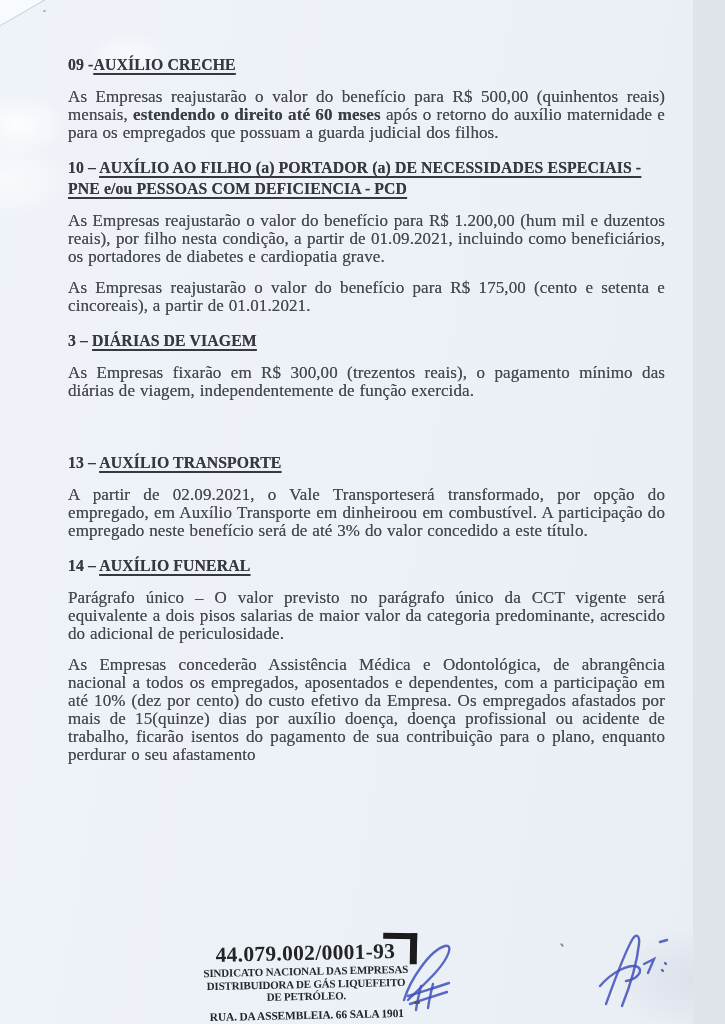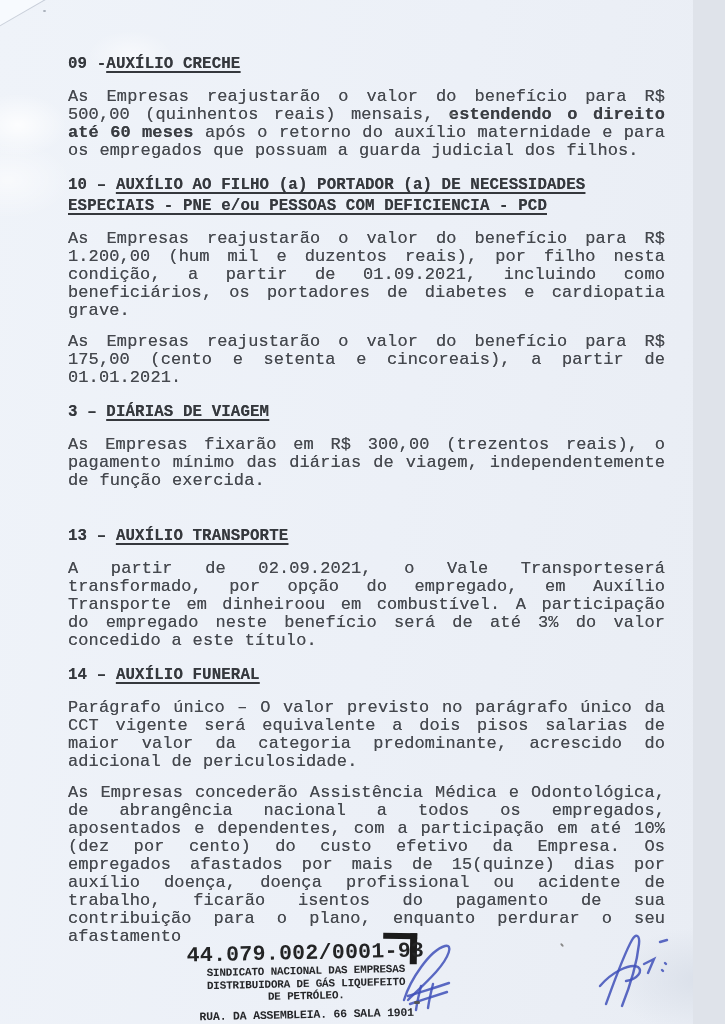--- a/index.html
+++ b/index.html
@@ -4,32 +4,32 @@
 <style>
   html,body{margin:0;padding:0;background:#dfe3ea;}
   .page{
     position:relative;width:693px;height:1024px;overflow:hidden;
     background:
       radial-gradient(70px 45px at 18px 125px, rgba(255,255,255,0.85), transparent 70%),
       radial-gradient(90px 55px at 8px 180px, rgba(255,255,255,0.6), transparent 70%),
       radial-gradient(60px 35px at 130px 55px, rgba(255,255,255,0.55), transparent 70%),
       radial-gradient(120px 70px at 700px 980px, rgba(215,221,231,0.8), transparent 75%),
       linear-gradient(100deg,#eff3f9 0%,#ecf0f7 55%,#e9edf4 100%);
-    font-family:Liberation Mono, monospace;
+    font-family:Liberation Serif, serif;
   }
   .fold{position:absolute;left:0;top:0;width:0;height:0;
     border-top:26px solid rgba(250,252,255,0.75);border-right:44px solid transparent;}
   .fold-line{position:absolute;left:-6px;top:12px;width:58px;height:1px;
     background:rgba(150,160,178,0.45);transform:rotate(-30deg);}
   .content{position:absolute;left:68px;top:0;width:597px;padding-top:54px;
     color:#45484e;text-shadow:0 0 0.5px rgba(70,73,78,0.75);}
   h2.clause{font-size:15.8px;line-height:21px;margin:15px 0 0;font-weight:bold;
     color:#35383d;letter-spacing:0.1px;}
   h2.clause .u{text-decoration:underline;text-decoration-thickness:1.5px;text-underline-offset:3px;}
-  h2.gap-xl{margin-top:36px;}
+  h2.gap-xl{margin-top:52px;}
   p.body{font-size:17px;line-height:18px;margin:13px 0 0;text-align:justify;
     word-spacing:0.5px;letter-spacing:0.1px;}
   p.body .b{font-weight:bold;color:#3a3d42;}
   .stamp{position:absolute;left:170px;top:941px;width:272px;text-align:center;
     color:#1e1f21;transform:rotate(-1.2deg);font-weight:bold;}
   .stamp-cnpj{font-size:21.5px;line-height:24px;letter-spacing:0.3px;color:#232425;}
   .stamp-line{font-size:11px;line-height:12.5px;letter-spacing:-0.2px;color:#26272a;}
   .stamp-line:first-of-type{margin-top:3px;}
   .stamp-address{margin-top:6px;font-size:11.5px;}
   .bracket{position:absolute;left:383px;top:933px;width:27px;height:25px;

